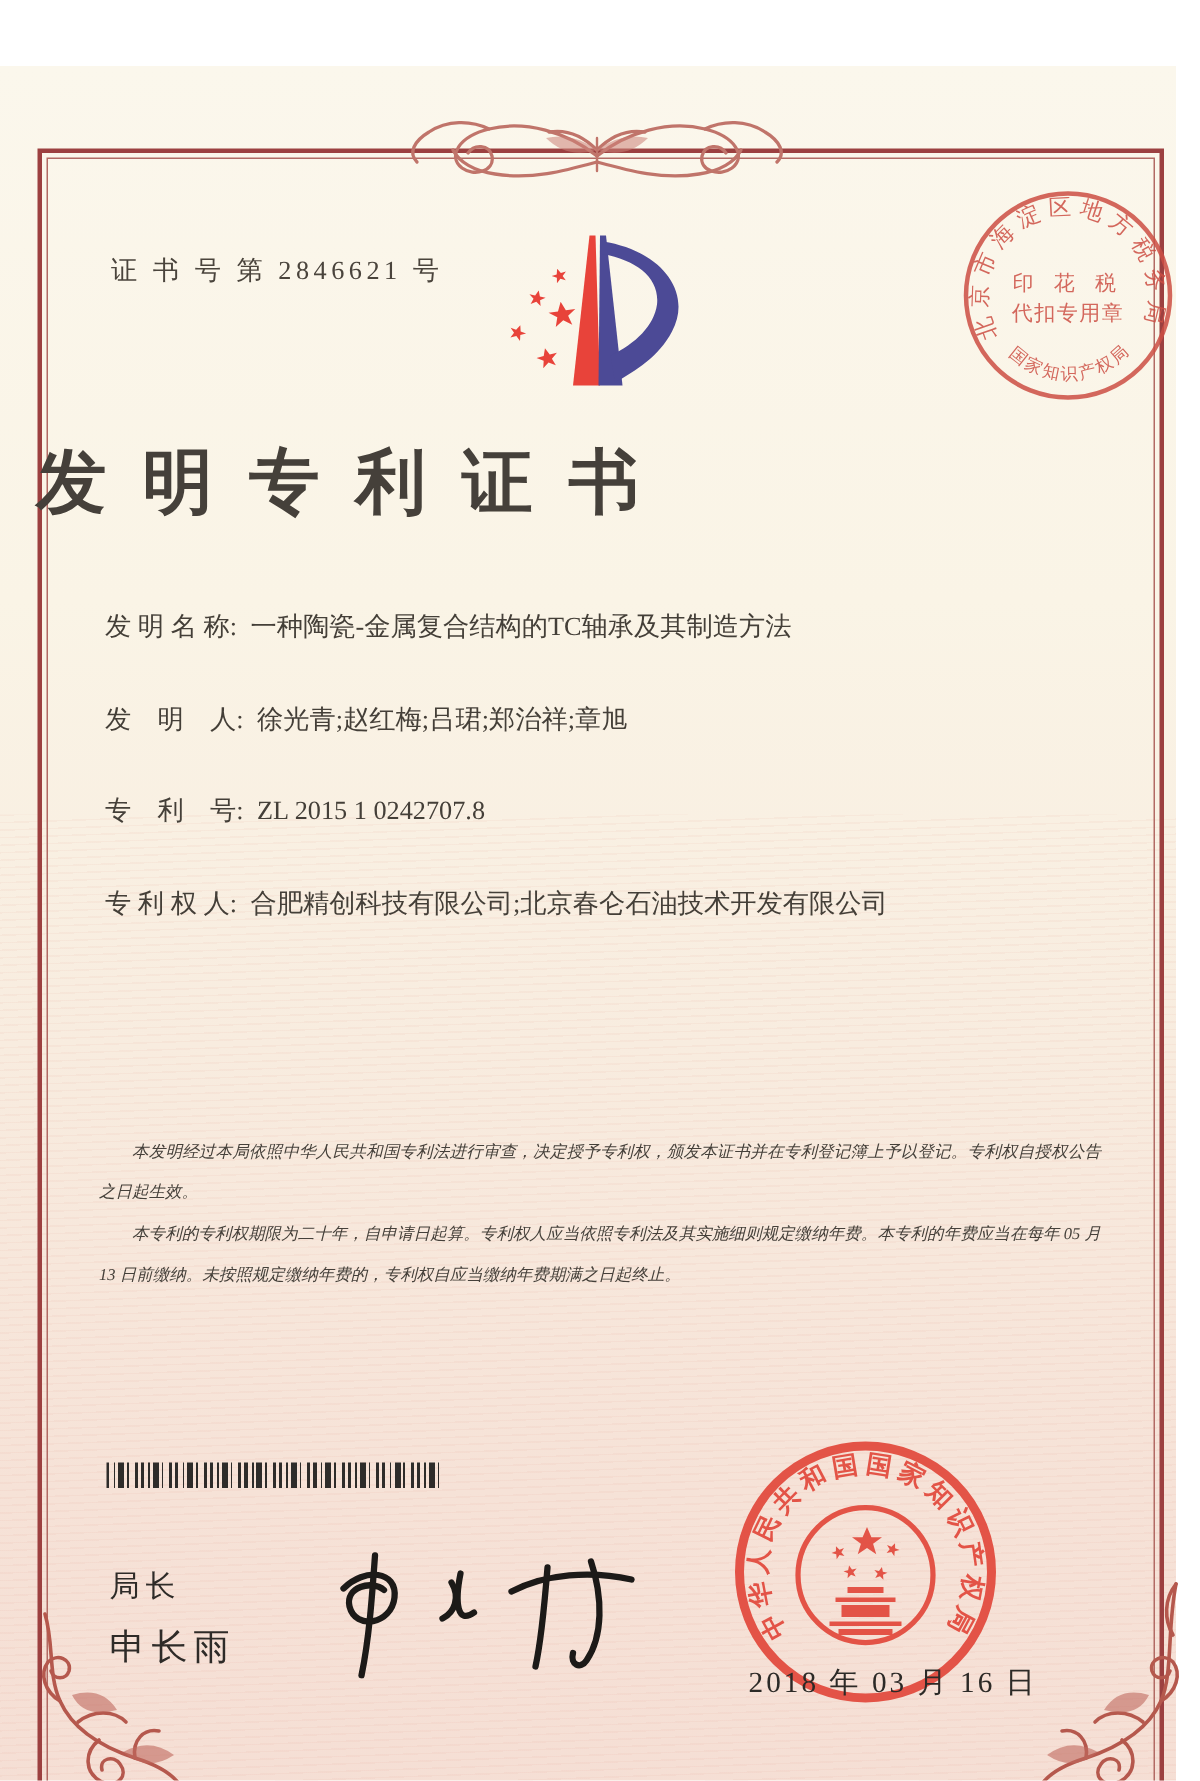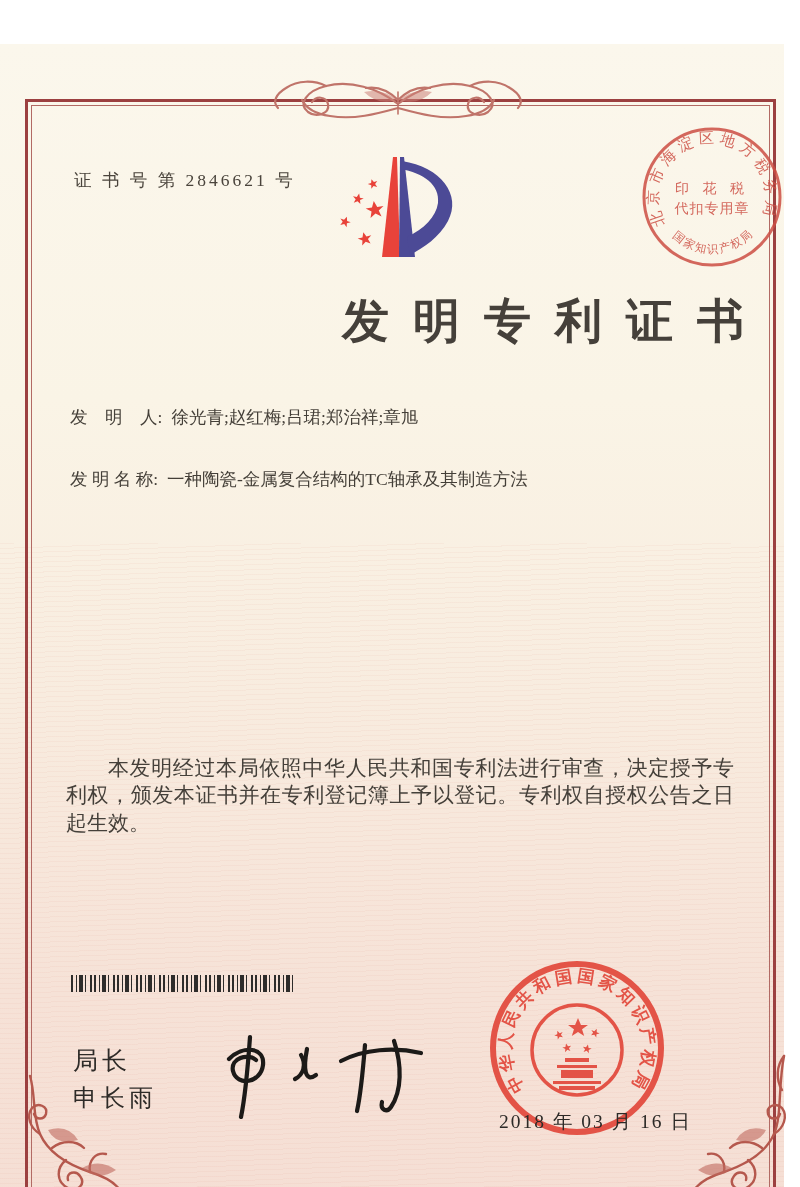--- a/index.html
+++ b/index.html
@@ -13,42 +13,42 @@
   .frame{position:absolute;left:25px;top:55px;width:745px;height:1095px;
          border:3px solid #9c4040;}
   .frame-inner{position:absolute;inset:3px;border:1px solid #b26a64;}
   .ornament-top{position:absolute;left:398px;top:26px;transform:translateX(-50%);}
   .flourish{position:absolute;}
   .fl-bl{left:22px;top:1028px;}
   .fl-br{left:688px;top:1008px;transform:scaleX(-1);}
   
   .certno{position:absolute;left:74px;top:124px;font-size:17.5px;letter-spacing:3px;color:#4a443c;}
   .logo{position:absolute;left:336px;top:103px;}
-  .title{position:absolute;left:0;top:246px;width:768px;text-align:right;
+  .title{position:absolute;left:0;top:246px;width:768px;text-align:left;
          font-size:47px;font-weight:700;color:#45403a;letter-spacing:24px;text-indent:24px;}
   
   .fields{position:absolute;left:70px;top:362px;width:664px;}
   .field{margin-bottom:39.5px;font-size:17.5px;line-height:22px;color:#443f38;white-space:nowrap;}
   .field .lbl{display:inline-block;}
   .field .val{margin-left:9px;}
   
-  .paras{position:absolute;left:66px;top:711px;width:668px;font-size:21px;
-         line-height:27.4px;color:#45403a;text-align:justify;}
+  .paras{position:absolute;left:66px;top:711px;width:668px;font-size:11px;
+         line-height:27.4px;color:#45403a;text-align:justify;font-style:italic;}
   .paras p{margin:0;text-indent:2em;}
   
   .barcode{position:absolute;left:71px;top:931px;width:222px;height:17px;
     background:repeating-linear-gradient(90deg,
       #2e2c2a 0 2px,transparent 2px 5px,
       #2e2c2a 5px 6px,transparent 6px 8px,
       #2e2c2a 8px 12px,transparent 12px 14px,
       #2e2c2a 14px 15px,transparent 15px 19px,
       #2e2c2a 19px 21px,transparent 21px 23px);}
   
   .signoff-title{position:absolute;left:73px;top:1000px;font-family:"Liberation Sans","DejaVu Sans",sans-serif;
-         font-size:25px;letter-spacing:4px;color:#2e2b28;}
+         font-size:20px;letter-spacing:4px;color:#2e2b28;}
   .signoff-name{position:absolute;left:73px;top:1038px;font-family:"Liberation Sans","DejaVu Sans",sans-serif;
          font-size:24px;letter-spacing:4px;color:#2e2b28;}
   .signature{position:absolute;left:195px;top:983px;}
   
   .seal-tax{position:absolute;left:640px;top:81px;opacity:.85;}
   .seal-main{position:absolute;left:487px;top:914px;opacity:.92;}
   .issue-date{position:absolute;left:499px;top:1064px;font-size:19.5px;letter-spacing:2px;color:#2c2a27;z-index:5;}
   text{font-family:"Liberation Serif","DejaVu Serif",serif;}
 </style>
 </head>
@@ -122,29 +122,36 @@
       <use href="#star5" transform="translate(39,63) scale(0.9) rotate(-8)"></use>
       <use href="#star5" transform="translate(9,75) scale(0.55) rotate(20)"></use>
       <use href="#star5" transform="translate(29,92) scale(0.7) rotate(-14)"></use>
     </g>
   </svg>
 
   <div class="title">发明专利证书</div>
 
   <div class="fields">
     <div class="field">
+      <span class="lbl">发 明 名 称:</span><span class="val">一种陶瓷-金属复合结构的TC轴承及其制造方法</span>
+    </div>
+    <div class="field">
       <span class="lbl">发　明　人:</span><span class="val">徐光青;赵红梅;吕珺;郑治祥;章旭</span>
     </div>
     <div class="field">
-      <span class="lbl">发 明 名 称:</span><span class="val">一种陶瓷-金属复合结构的TC轴承及其制造方法</span>
+      <span class="lbl">专　利　号:</span><span class="val">ZL 2015 1 0242707.8</span>
+    </div>
+    <div class="field">
+      <span class="lbl">专 利 权 人:</span><span class="val">合肥精创科技有限公司;北京春仑石油技术开发有限公司</span>
     </div>
   </div>
 
   <div class="paras">
     <p>本发明经过本局依照中华人民共和国专利法进行审查，决定授予专利权，颁发本证书并在专利登记簿上予以登记。专利权自授权公告之日起生效。</p>
+    <p>本专利的专利权期限为二十年，自申请日起算。专利权人应当依照专利法及其实施细则规定缴纳年费。本专利的年费应当在每年 05 月 13 日前缴纳。未按照规定缴纳年费的，专利权自应当缴纳年费期满之日起终止。</p>
   </div>
 
   <div class="barcode"></div>
 
   <div class="signoff-title">局长</div>
   <div class="signoff-name">申长雨</div>
 
   <svg class="signature" width="235" height="92" viewBox="0 0 235 92">
     <g stroke="#1c1a18" stroke-width="4.2" fill="none" stroke-linecap="round" stroke-linejoin="round">
       <path d="M34 32 C48 18 70 20 68 38 C66 56 42 60 38 44 C35 31 53 26 61 33"></path>

